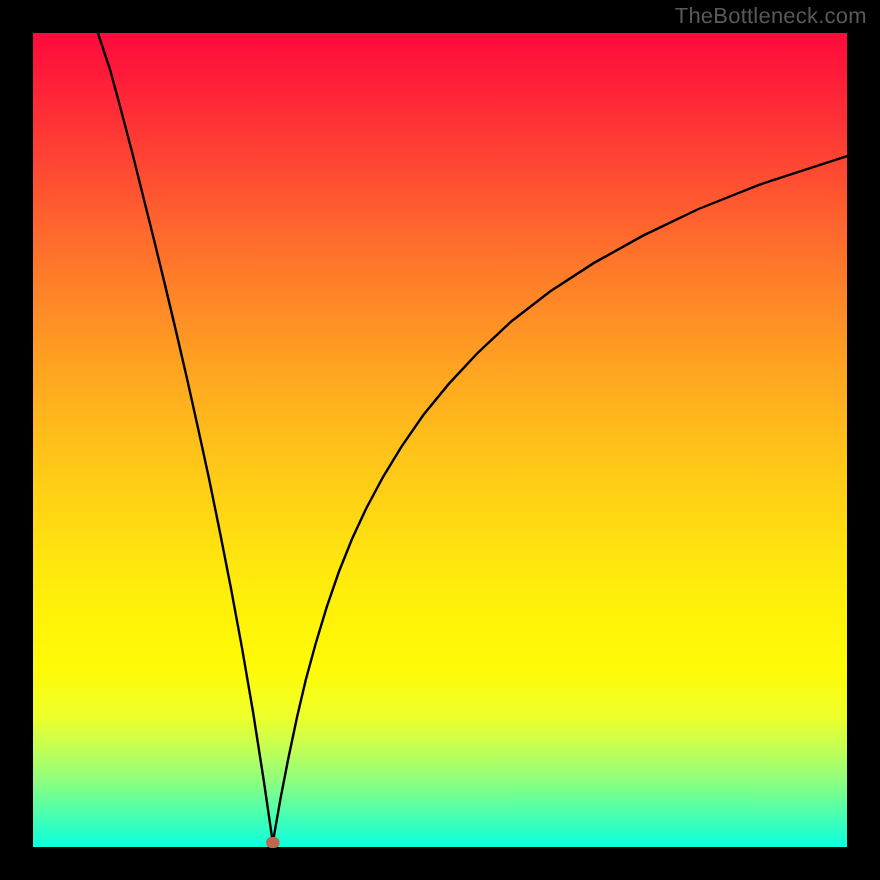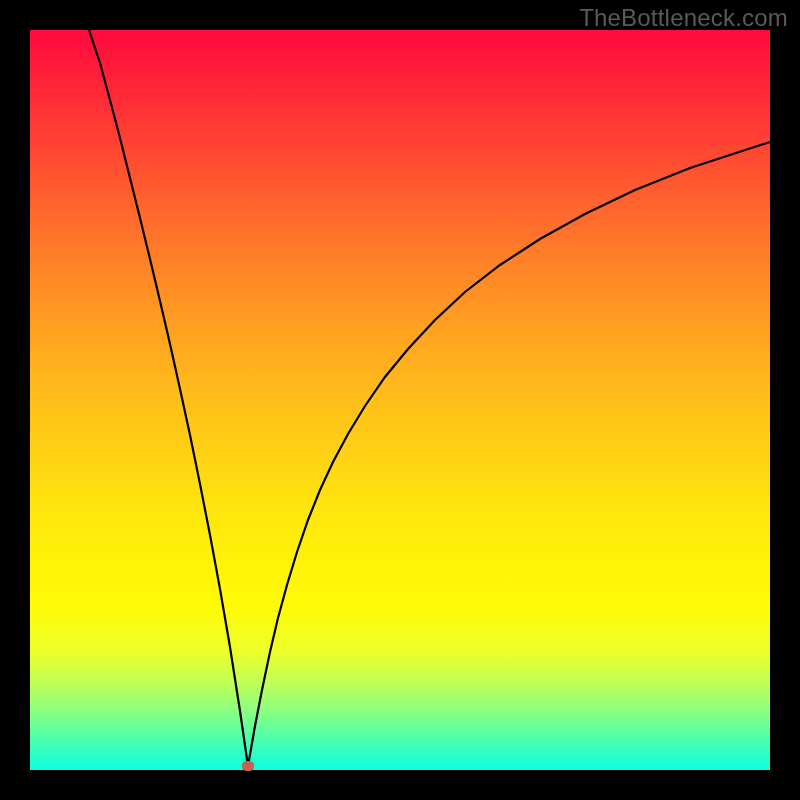--- a/index.html
+++ b/index.html
@@ -34,21 +34,21 @@
       #8bff80 92%,
       #4affb0 96%,
       #0affe0 100%
     );
   }
   .watermark {
     position: absolute;
     top: 4px;
     right: 12px;
     color: #5a5a5a;
-    font-size: 24px;
+    font-size: 20px;
     font-weight: 500;
     letter-spacing: 0.2px;
     user-select: none;
   }
   svg.curve {
     position: absolute;
     left: 30px;
     top: 30px;
     width: 740px;
     height: 740px;

